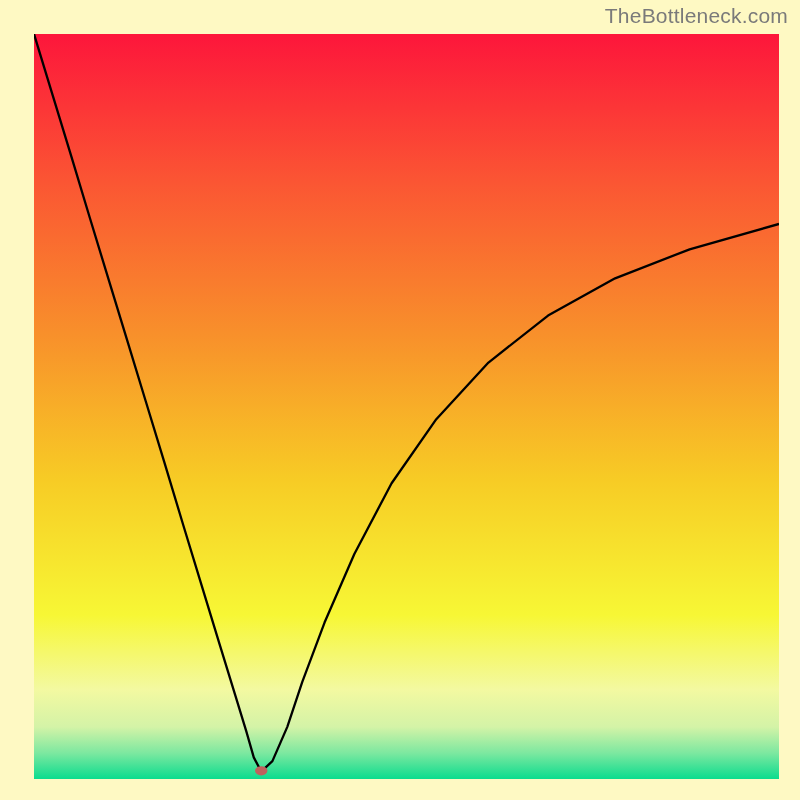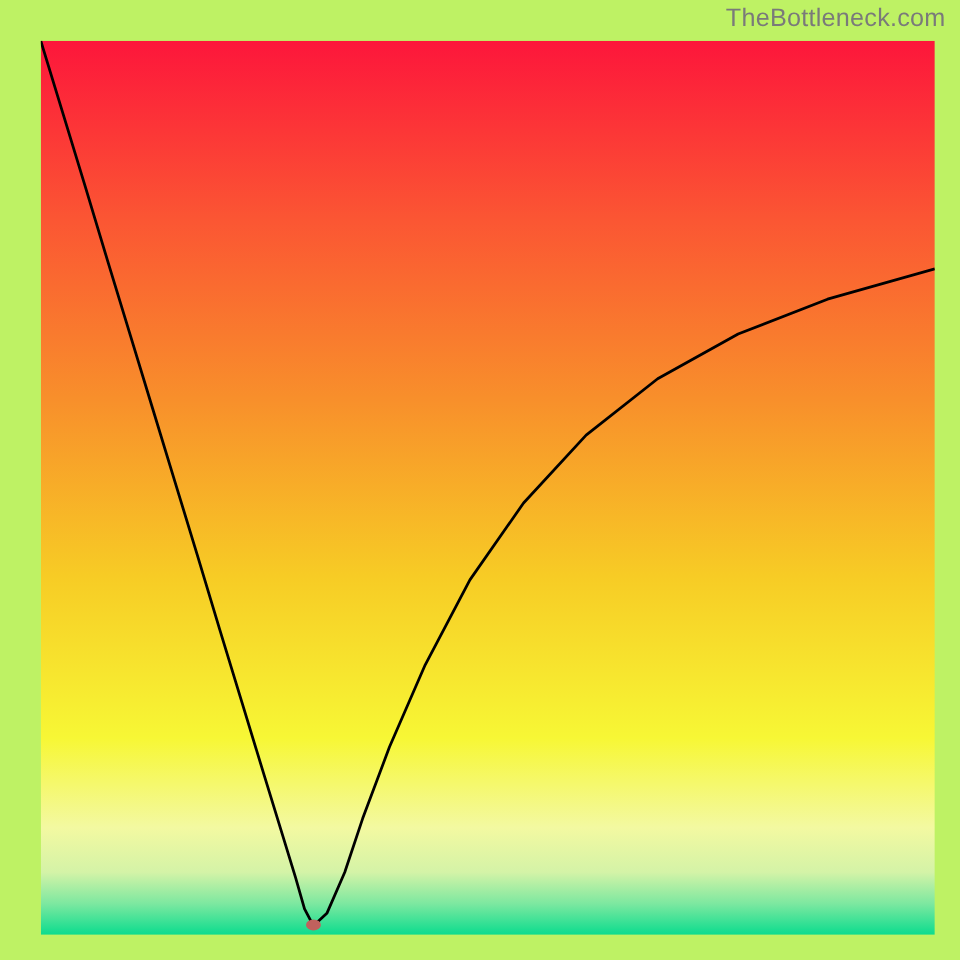--- a/index.html
+++ b/index.html
@@ -8,21 +8,21 @@
     width: 800px;
     height: 800px;
     overflow: hidden;
     background: #000;
     font-family: Arial, Helvetica, sans-serif;
   }
   .frame {
     position: relative;
     width: 800px;
     height: 800px;
-    background: #bef264;
+    background: #fef9c3;
   }
   .watermark {
     position: absolute;
     top: 4px;
     right: 12px;
     color: #7a7a7a;
     font-size: 21px;
     letter-spacing: 0.2px;
     font-weight: 400;
     user-select: none;

